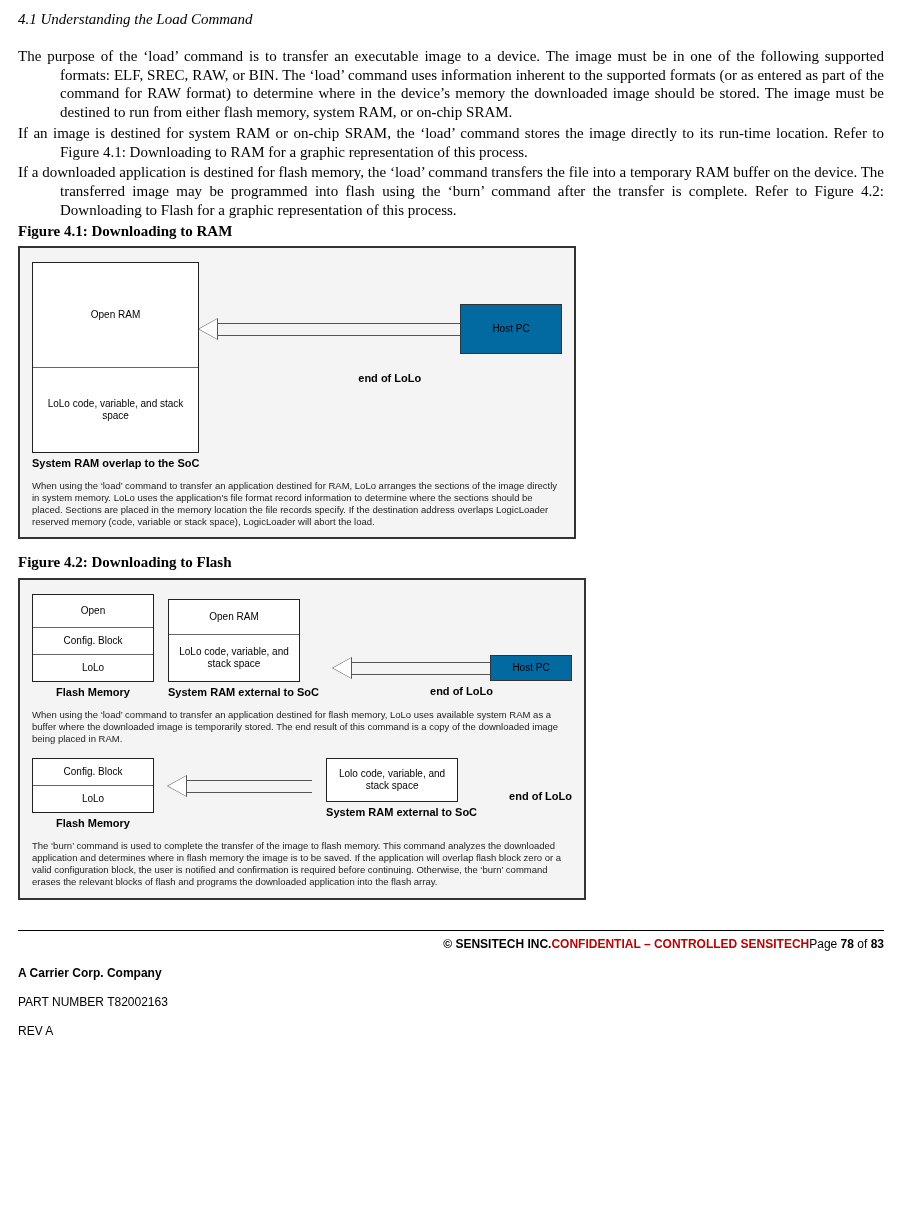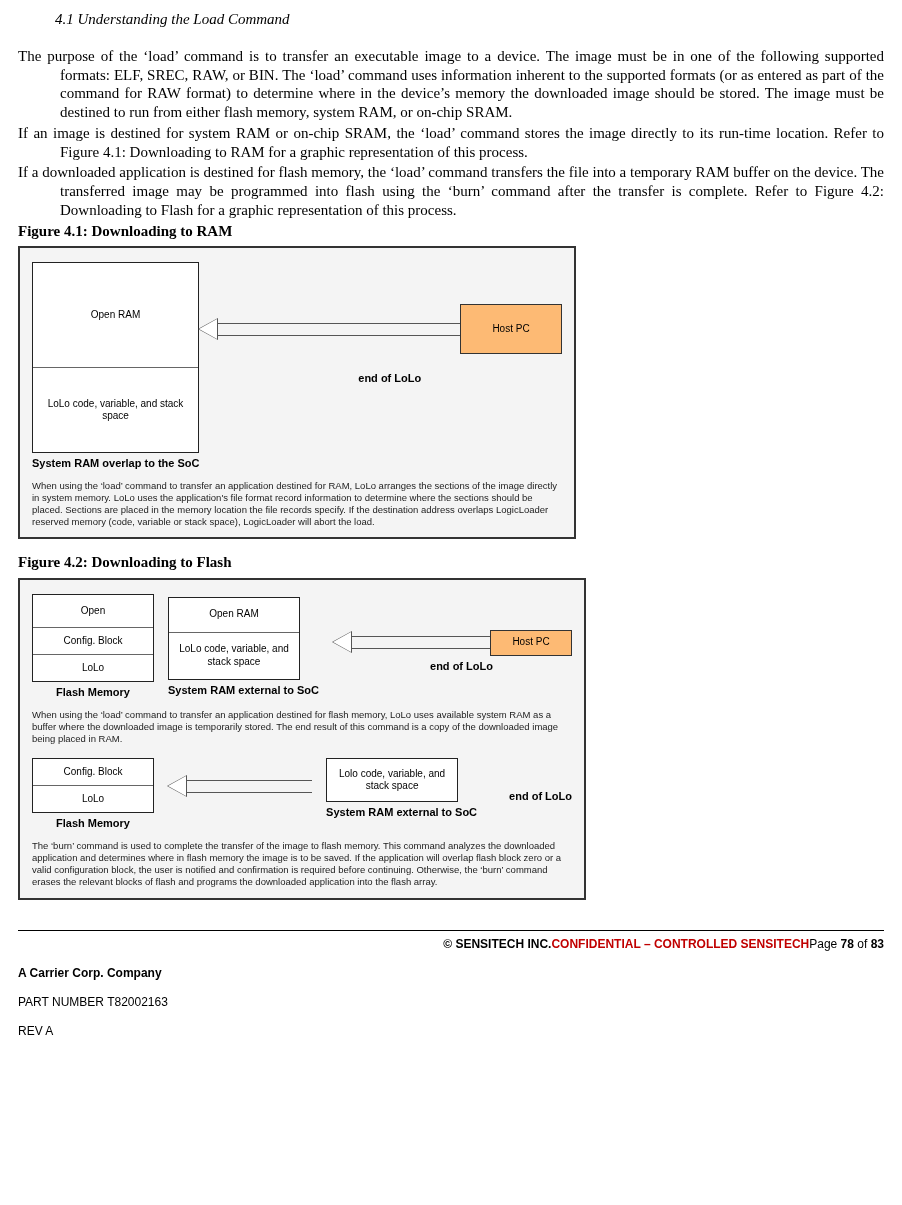--- a/index.html
+++ b/index.html
@@ -8,21 +8,20 @@
     color: #000;
     margin: 0;
     padding: 10px 18px;
     width: 866px;
     line-height: 1.25;
   }
   .section-title {
     font-style: italic;
     font-size: 15px;
     margin-bottom: 18px;
-    margin-left: 37px;
   }
   .para {
     text-align: justify;
     margin: 0 0 2px 0;
     text-indent: -42px;
     padding-left: 42px;
   }
   .fig-caption {
     font-weight: bold;
     margin: 2px 0 6px 0;
@@ -61,21 +60,21 @@
   }
   .end-label {
     font-family: Arial, Helvetica, sans-serif;
     font-size: 11px;
     font-weight: bold;
     margin-left: 18px;
     align-self: center;
   }
   .host-box {
     border: 1px solid #333;
-    background: #fdba74;
+    background: #0369a1;
     font-family: Arial, Helvetica, sans-serif;
     font-size: 10px;
     text-align: center;
     display: flex;
     align-items: center;
     justify-content: center;
     width: 100px;
     height: 48px;
   }
   .host-box.sm { width: 80px; height: 24px; }
@@ -176,21 +175,21 @@
       <div class="end-label" style="margin-top:18px;">end of LoLo</div>
     </div>
   </div>
   <div class="caption-text">When using the ‘load’ command to transfer an application destined for RAM, LoLo arranges the sections of the image directly in system memory. LoLo uses the application's file format record information to determine where the sections should be placed. Sections are placed in the memory location the file records specify. If the destination address overlaps LogicLoader reserved memory (code, variable or stack space), LogicLoader will abort the load.</div>
 </div>
 
 <div class="fig-caption">Figure 4.2: Downloading to Flash</div>
 
 <div class="fig-box fig2">
 
-  <div class="row" style="align-items:center; gap:14px;">
+  <div class="row" style="align-items:flex-end; gap:14px;">
     <div class="col">
       <div class="mem-stack" style="width:120px;">
         <div class="mem-cell" style="height:28px;">Open</div>
         <div class="mem-cell" style="height:22px;">Config. Block</div>
         <div class="mem-cell" style="height:22px;">LoLo</div>
       </div>
       <div class="mem-label">Flash Memory</div>
     </div>
 
     <div class="col">

